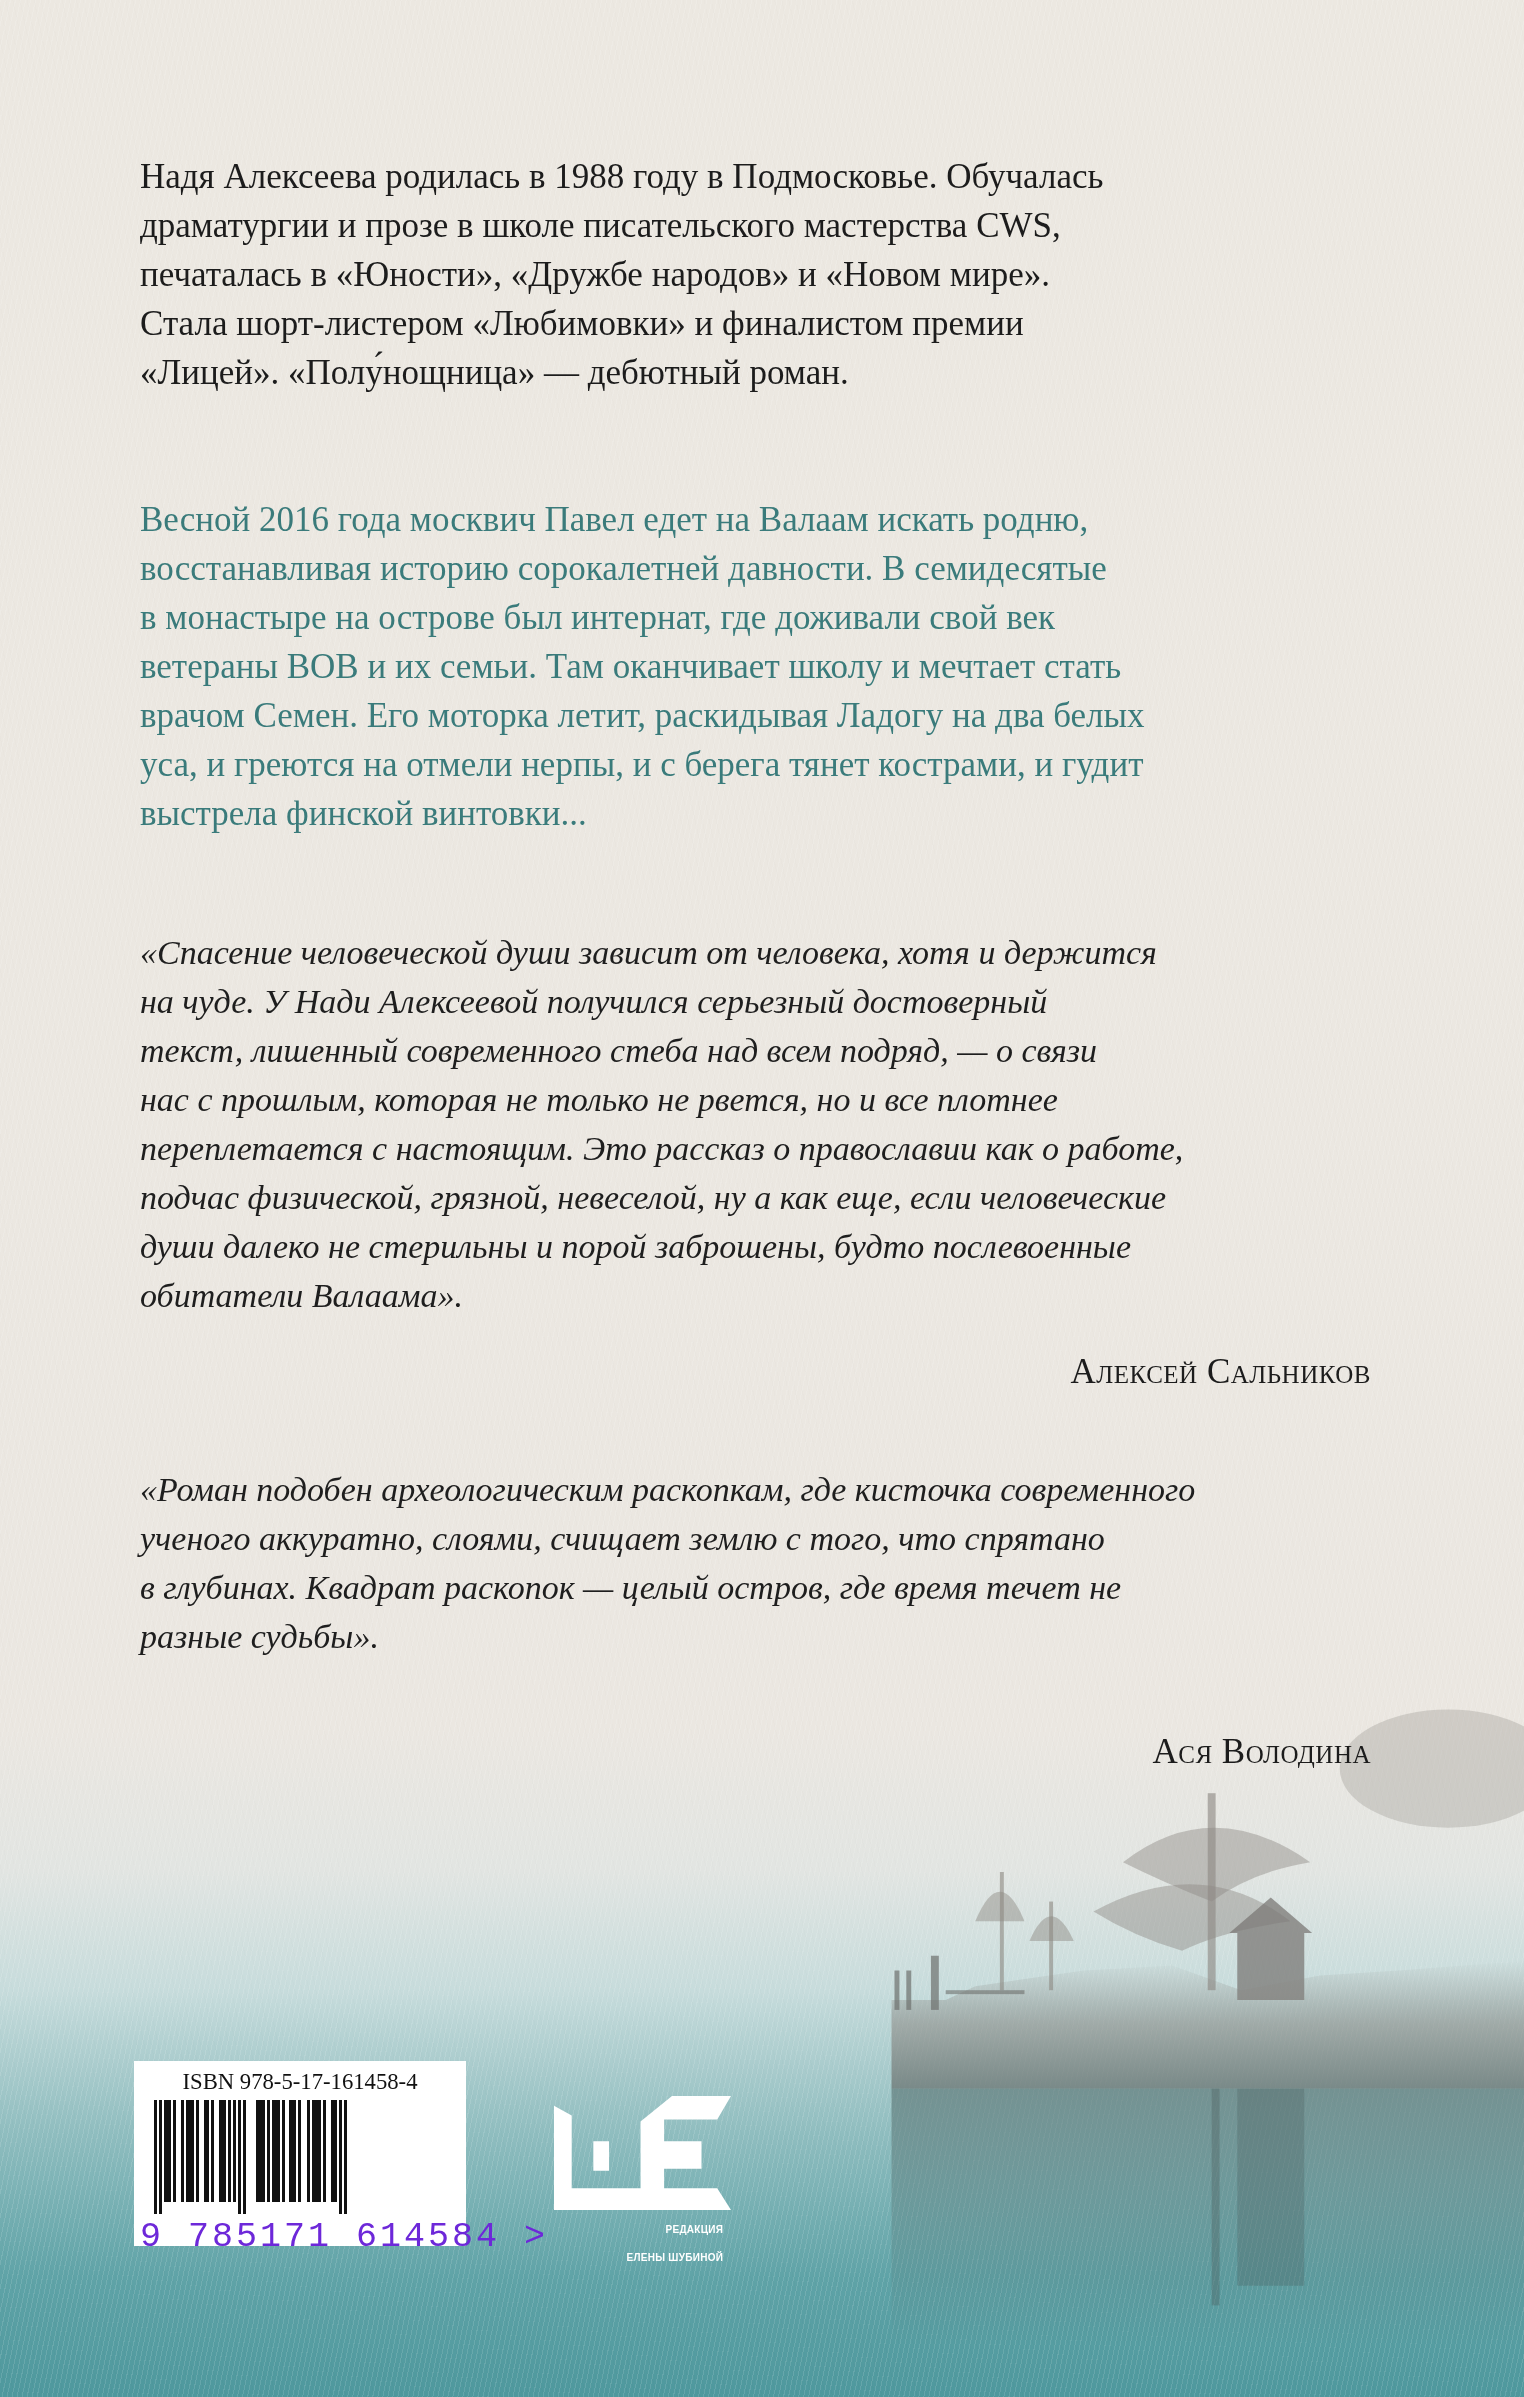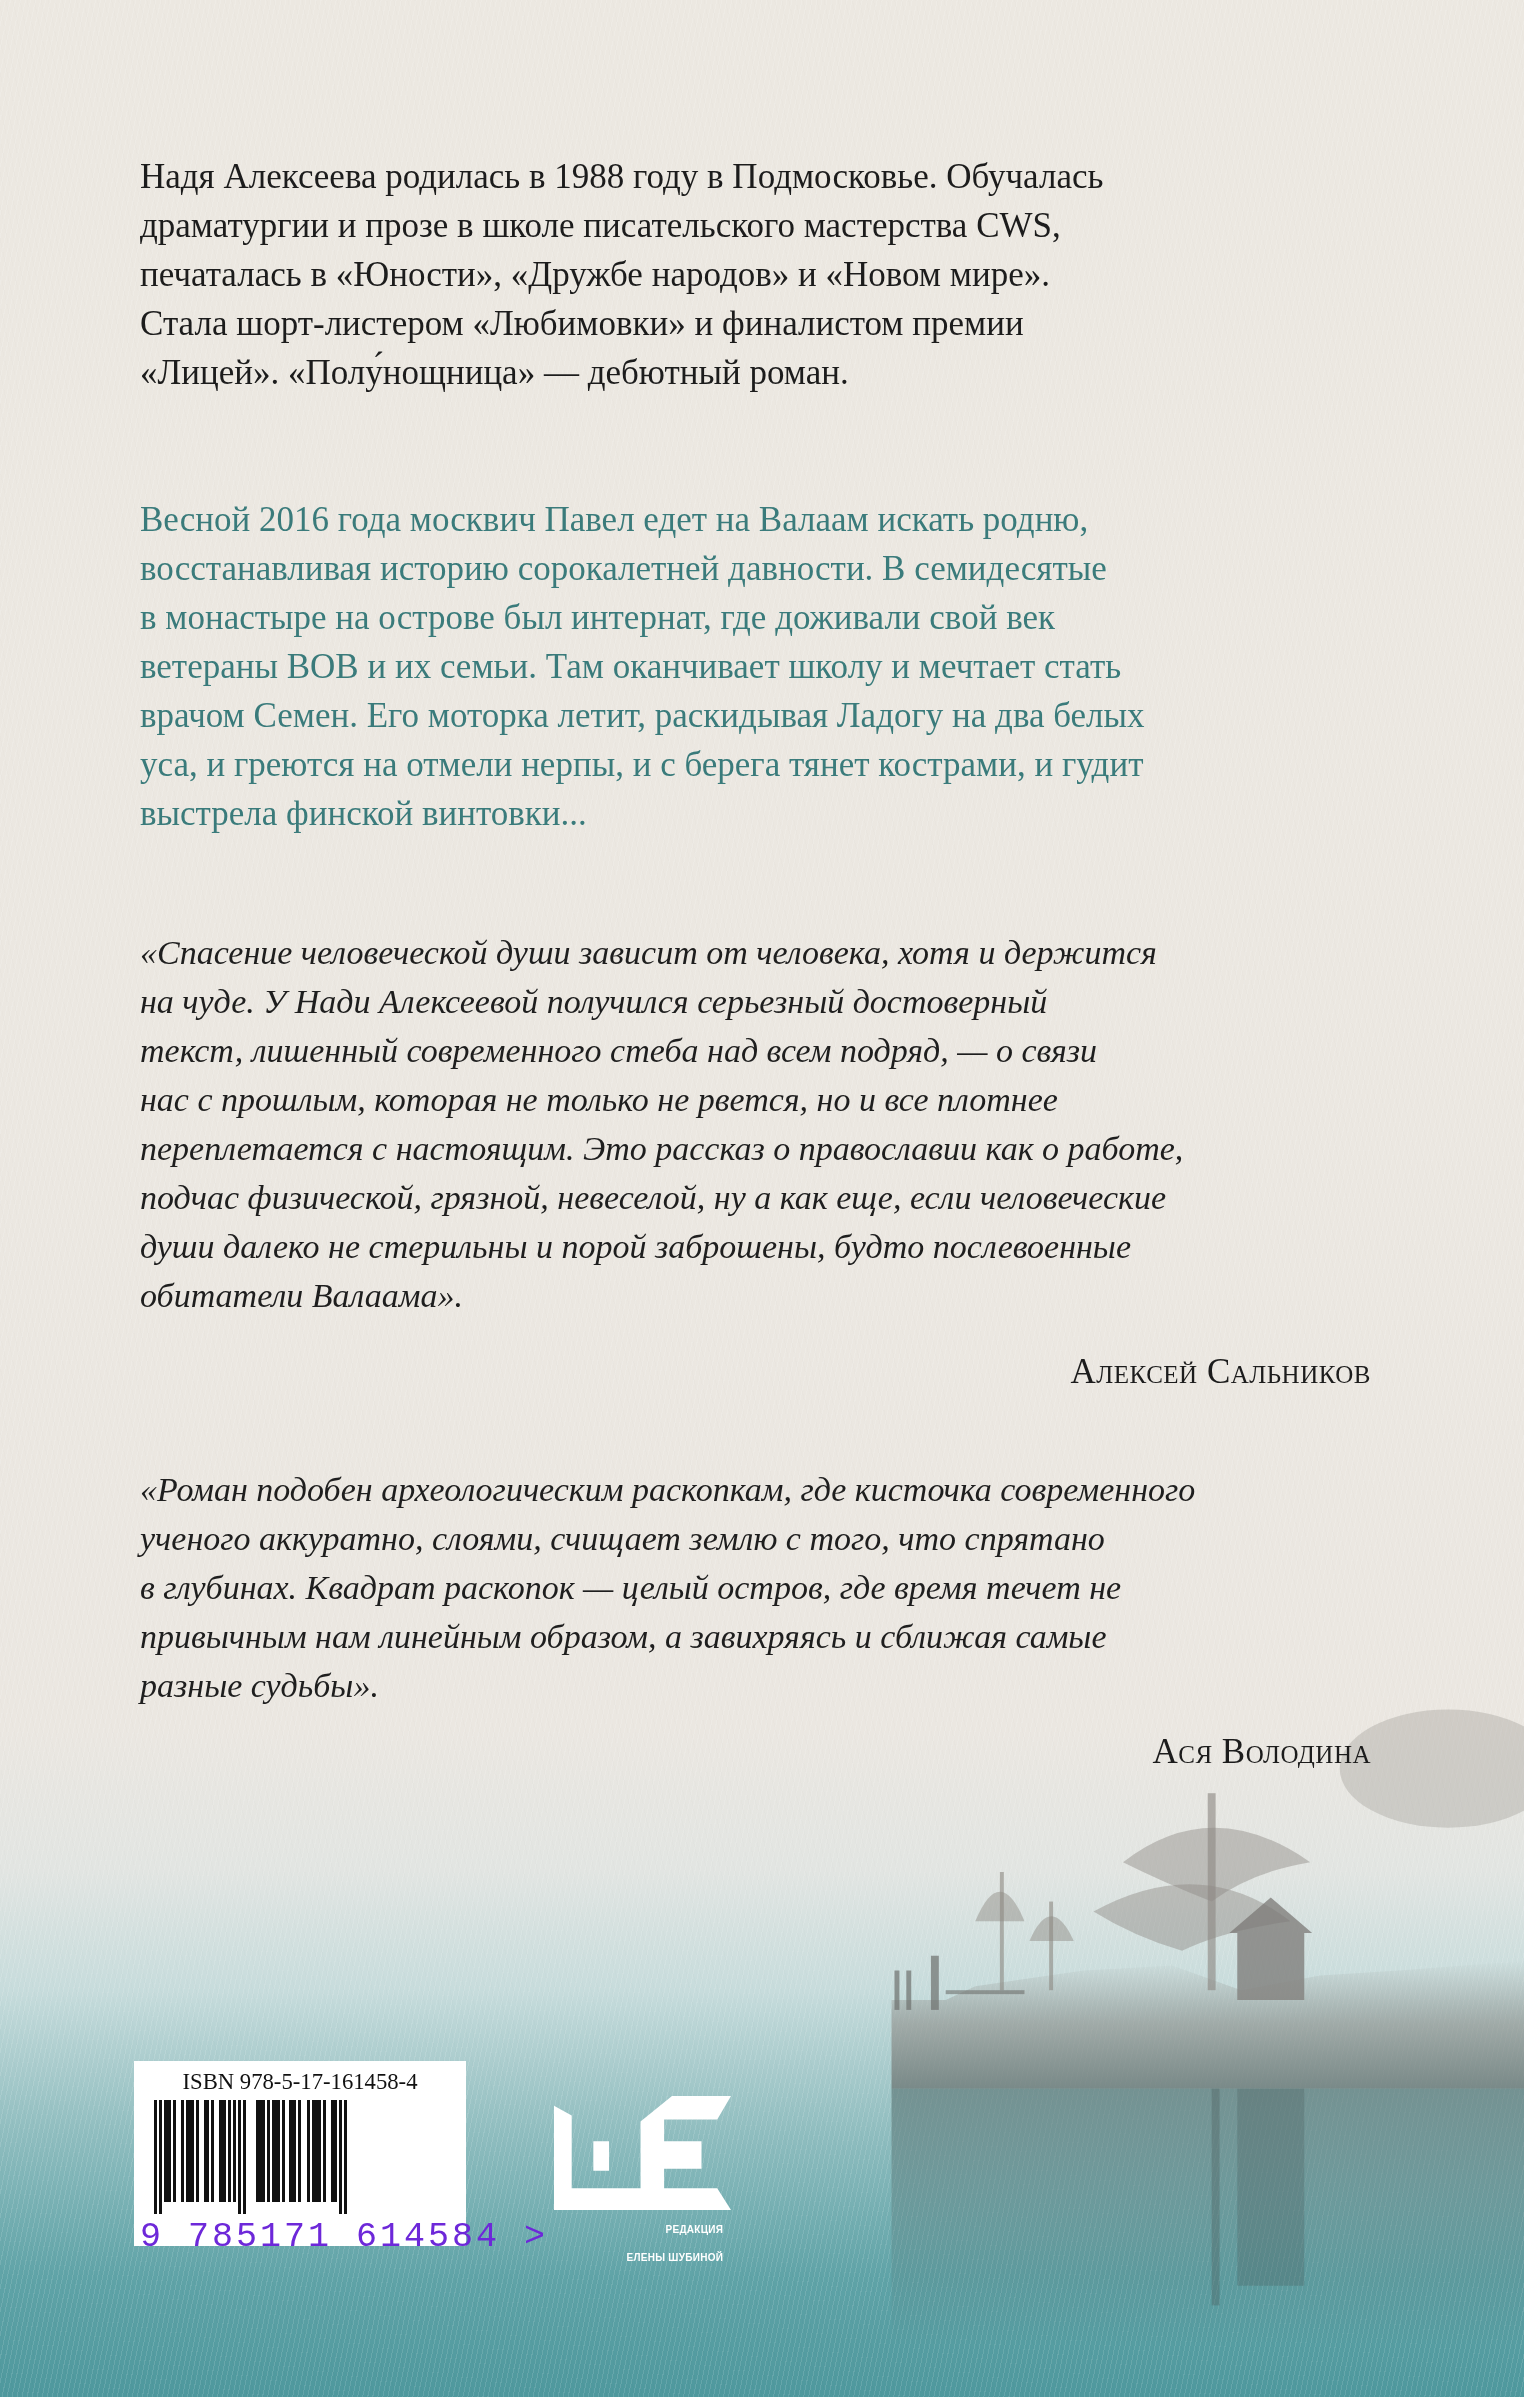--- a/index.html
+++ b/index.html
@@ -140,21 +140,20 @@
     <span class="line">подчас физической, грязной, невеселой, ну а как еще, если человеческие</span>
     <span class="line">души далеко не стерильны и порой заброшены, будто послевоенные</span>
     <span class="line">обитатели Валаама».</span>
   </div>
   <div class="attribution attr1">Алексей Сальников</div>
 
   <div class="text-block quote quote2">
     <span class="line">«Роман подобен археологическим раскопкам, где кисточка современного</span>
     <span class="line">ученого аккуратно, слоями, счищает землю с того, что спрятано</span>
     <span class="line">в глубинах. Квадрат раскопок — целый остров, где время течет не</span>
-    <span class="line">привычным нам линейным образом, а завихряясь и сближая самые</span>
     <span class="line">разные судьбы».</span>
   </div>
   <div class="attribution attr2">Ася Володина</div>
 
   <div class="barcode-box">
     <div class="isbn-text">ISBN 978-5-17-161458-4</div>
     <div class="bars">
       <span class="guard" style="width:3px"></span>
         <span class="guard" style="width:3px"></span>
       <span style="width:6.9px"></span>

